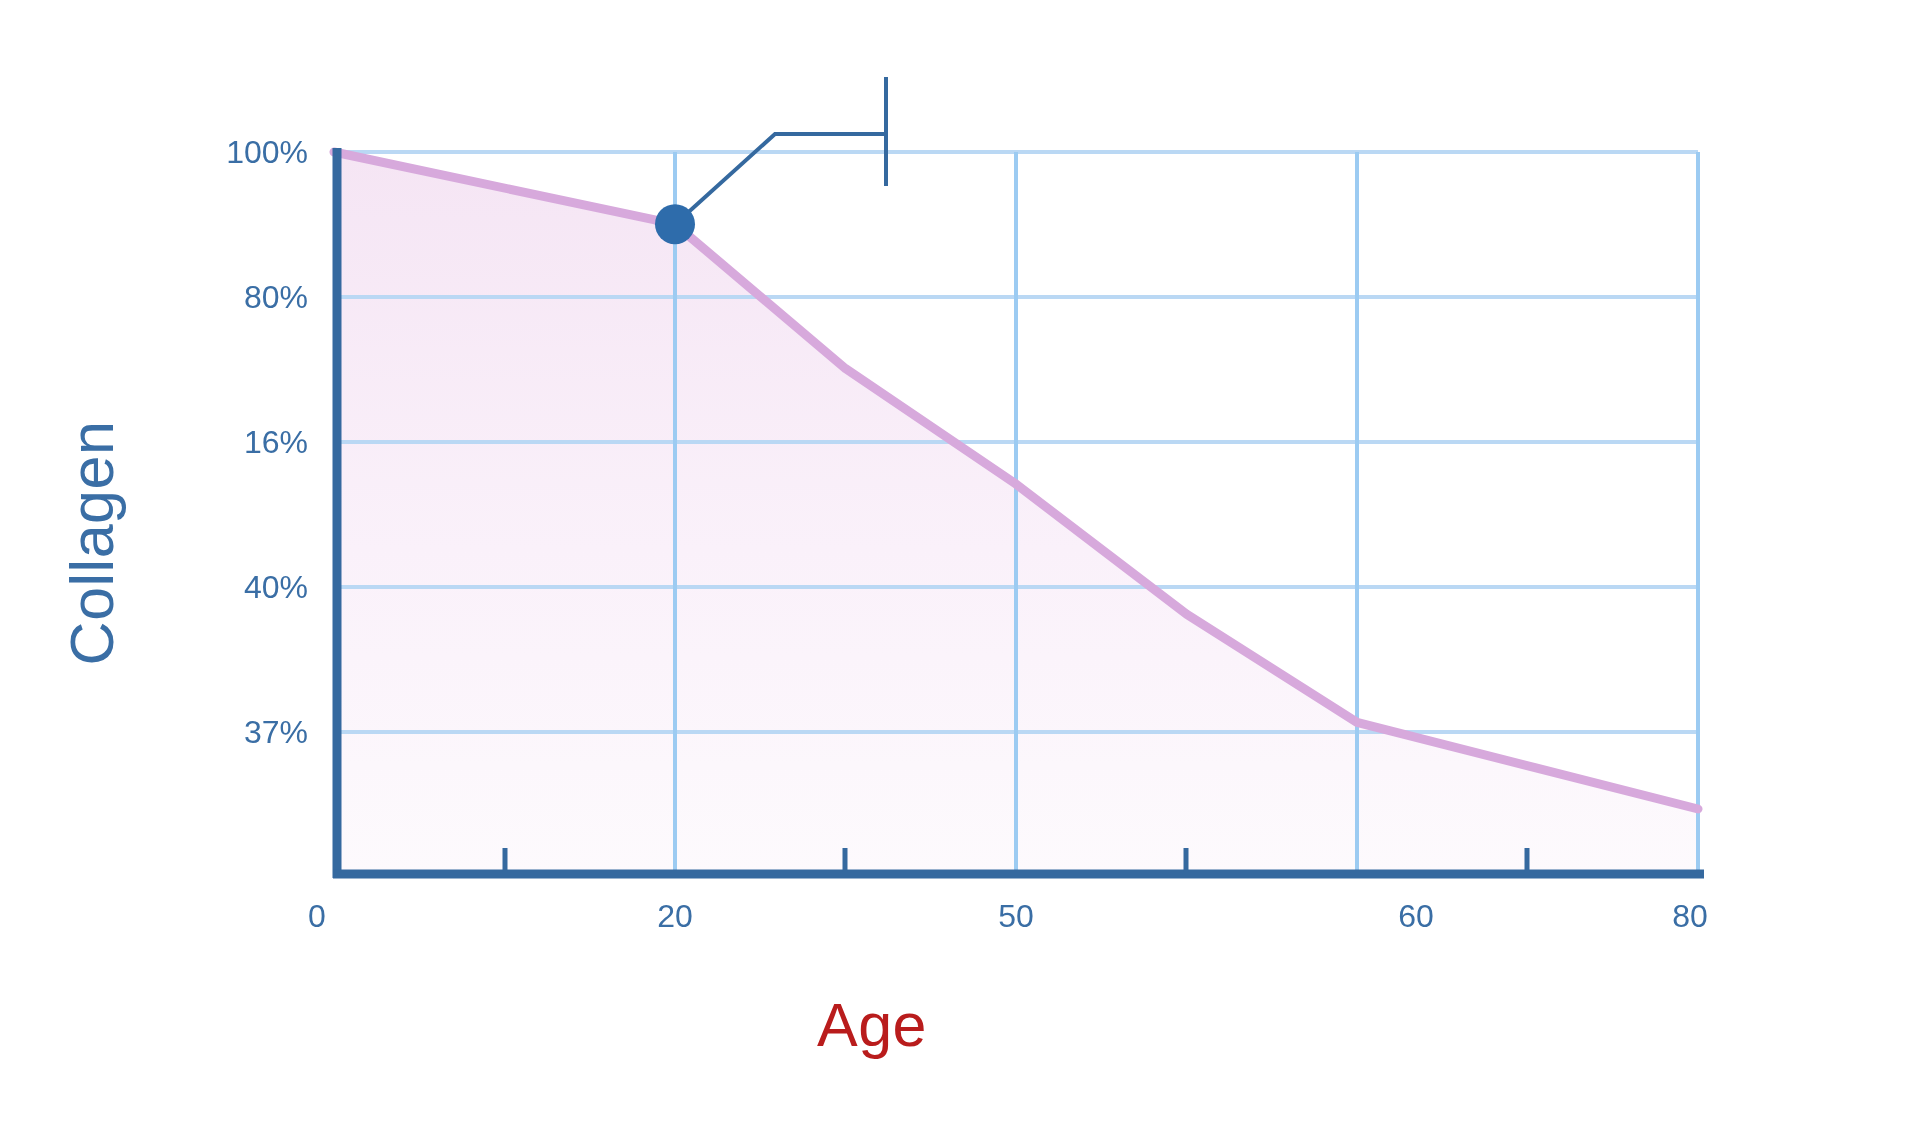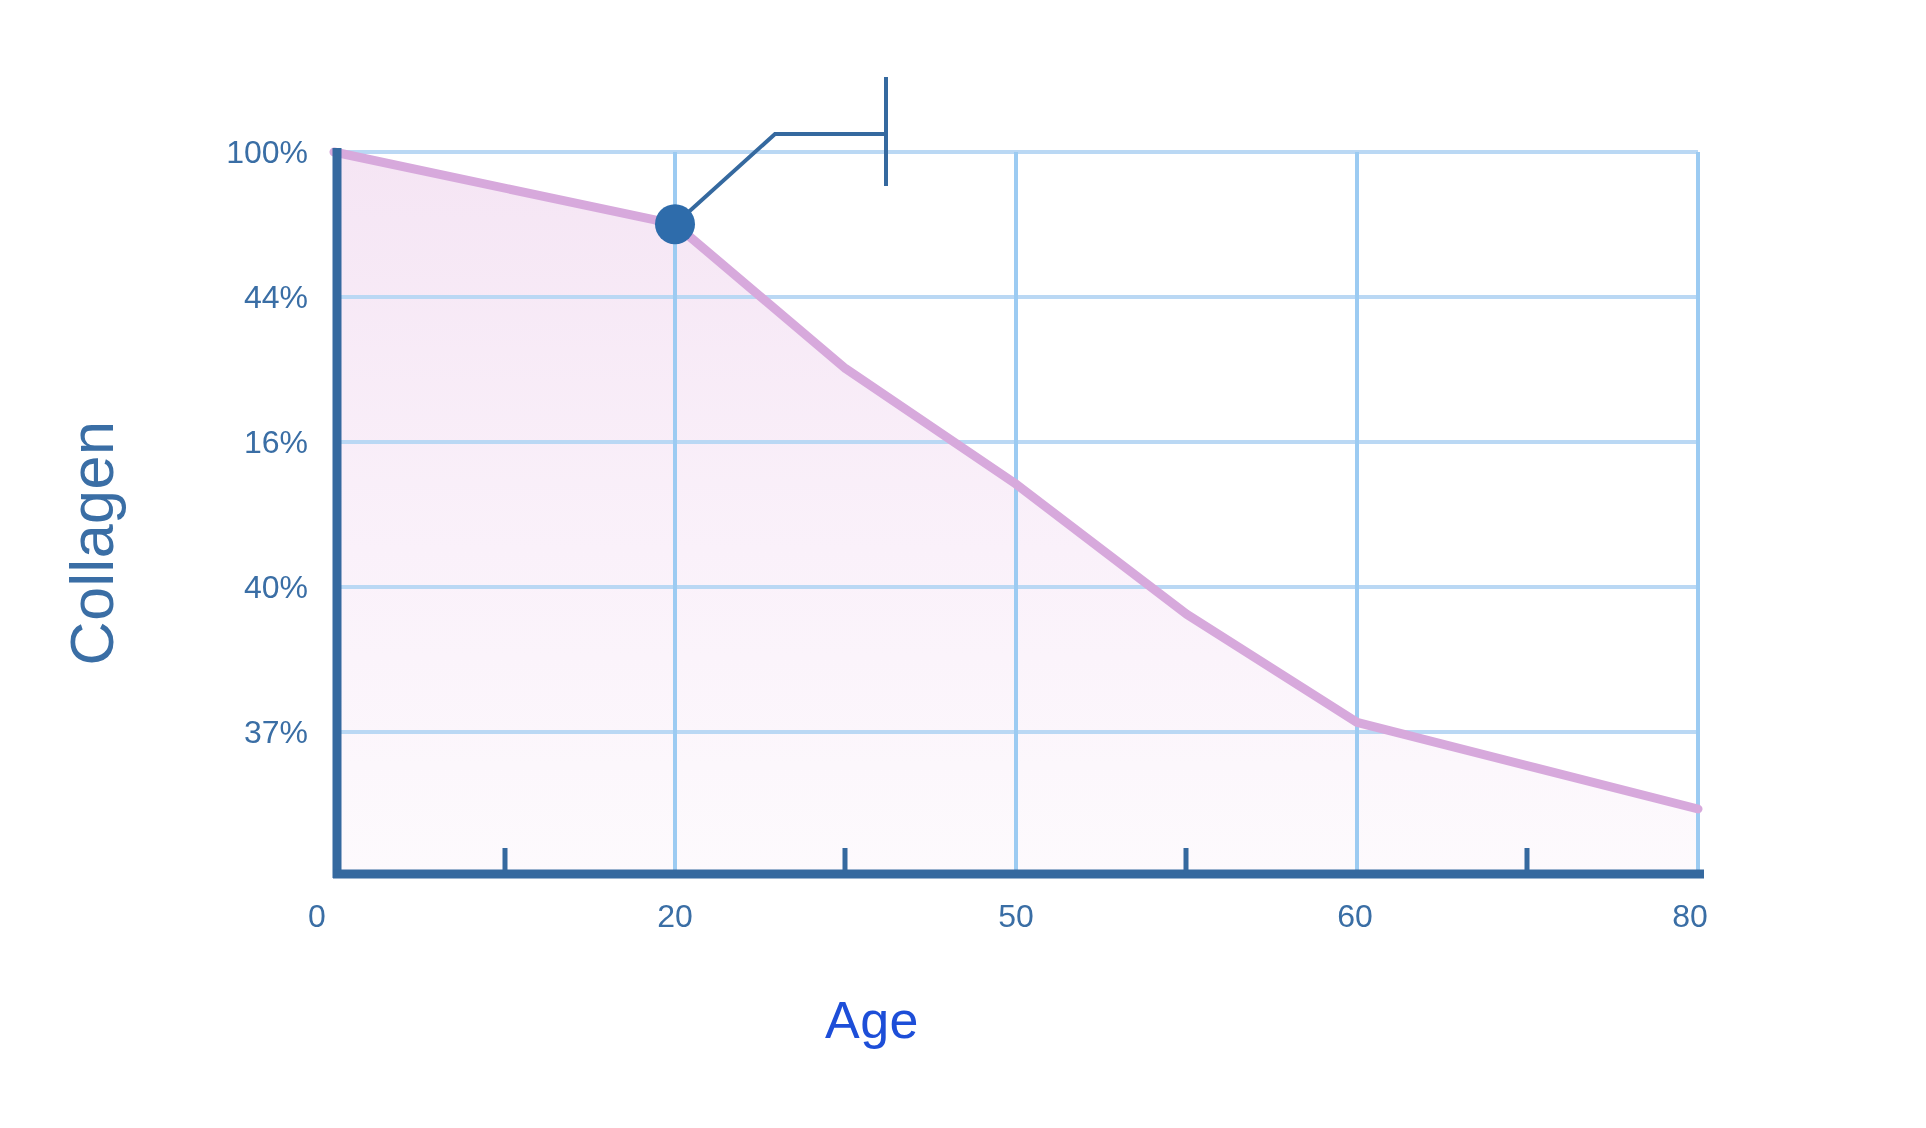--- a/index.html
+++ b/index.html
@@ -23,22 +23,22 @@
     font-size:61px;
     color:#3a6ea5;
     letter-spacing:.5px;
     white-space:nowrap;
   }
   .x-title{
     position:absolute;
     left:0; top:990px;
     width:1744px;
     text-align:center;
-    font-size:52px;
-    color:#1d4ed8;
+    font-size:61px;
+    color:#b91c1c;
     letter-spacing:.5px;
   }
 
   
   .ytick{
     position:absolute;
     right:1618px;
     text-align:right;
     font-size:32px;
     color:#3a6ea5;
@@ -122,27 +122,27 @@
     </g>
 
     <circle cx="675.0" cy="224.2" r="20" fill="#2e6cab"></circle>
   </svg>
 
   <div class="y-title">Collagen</div>
 
   <div class="x-title">Age</div>
 
   <div class="ytick" style="top:152px">100%</div>
-  <div class="ytick" style="top:297px">44%</div>
+  <div class="ytick" style="top:297px">80%</div>
   <div class="ytick" style="top:442px">16%</div>
   <div class="ytick" style="top:587px">40%</div>
   <div class="ytick" style="top:732px">37%</div>
 
   <div class="xtick" style="left:317px">0</div>
   <div class="xtick" style="left:675px">20</div>
   <div class="xtick" style="left:1016px">50</div>
-  <div class="xtick" style="left:1355px">60</div>
+  <div class="xtick" style="left:1416px">60</div>
   <div class="xtick" style="left:1690px">80</div>
 
   <div class="annot">
   </div>
 
 </div>
 
 </body></html>

